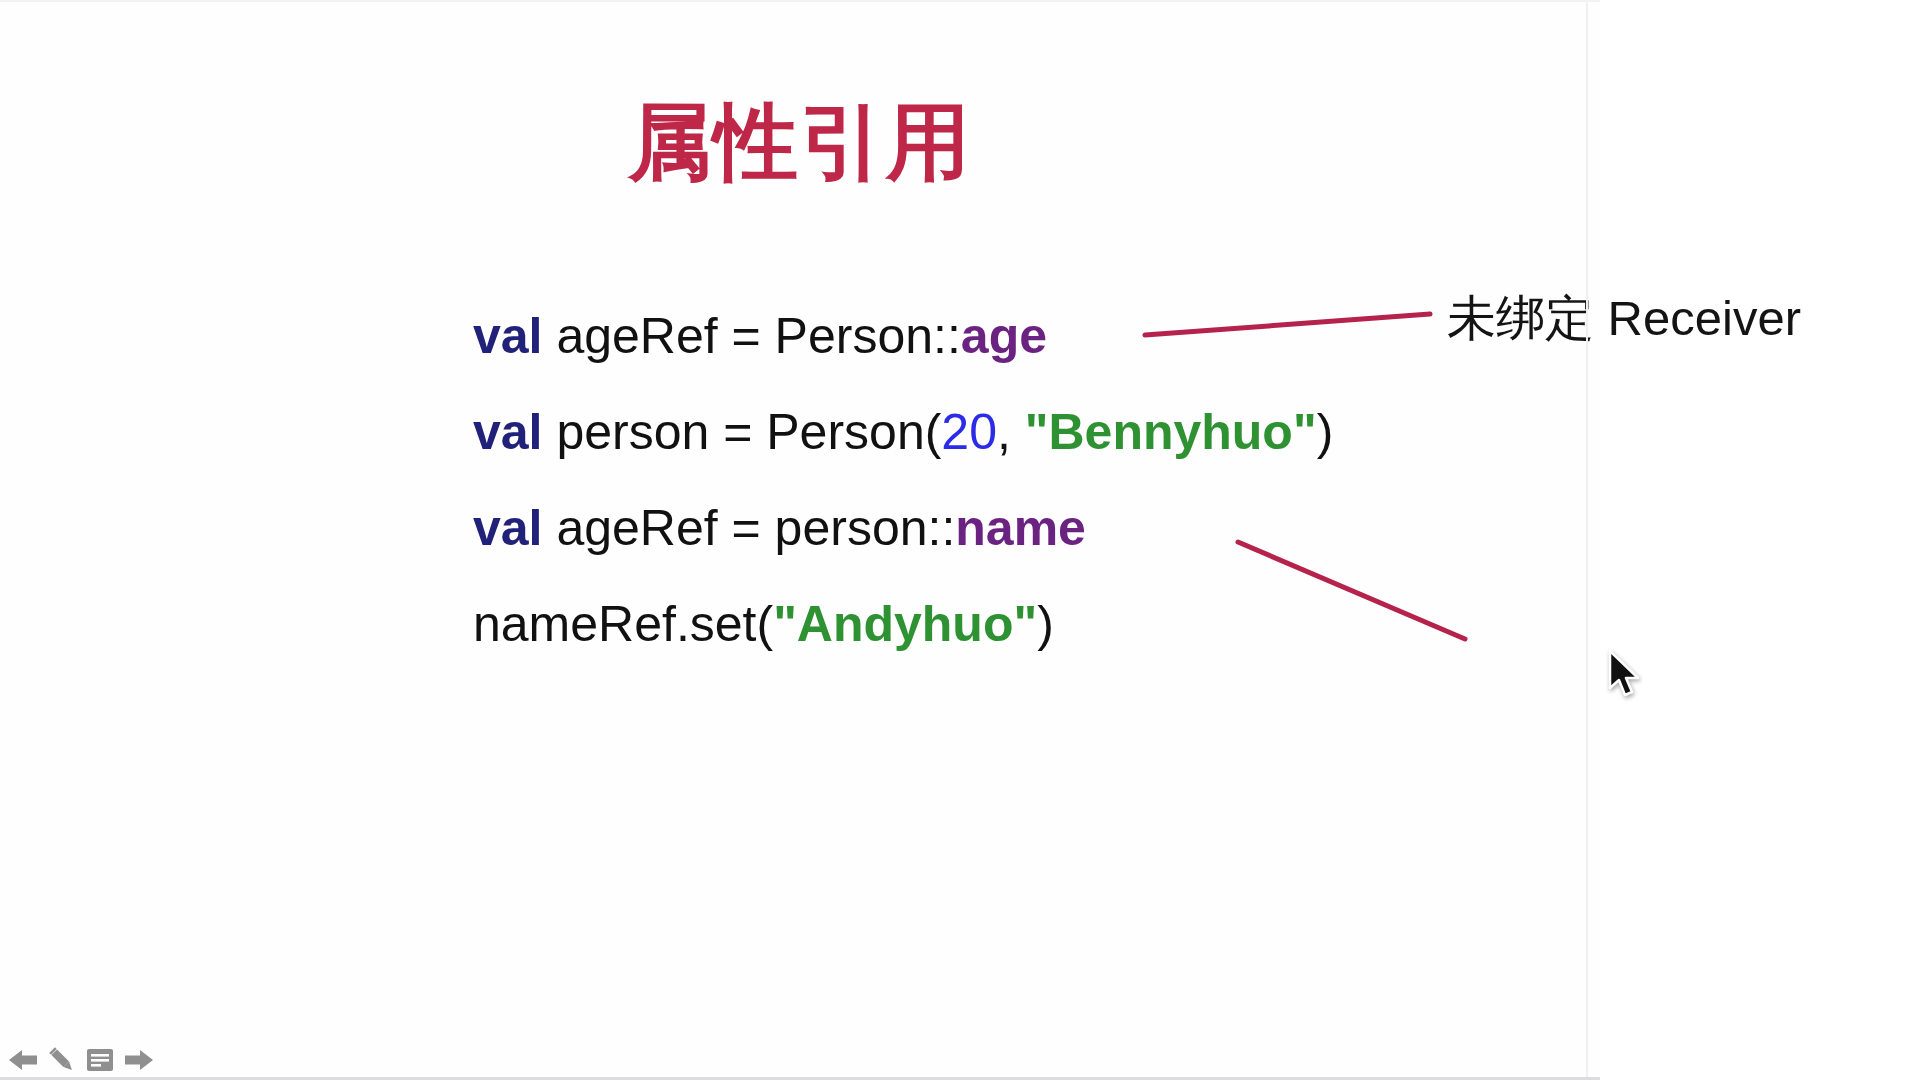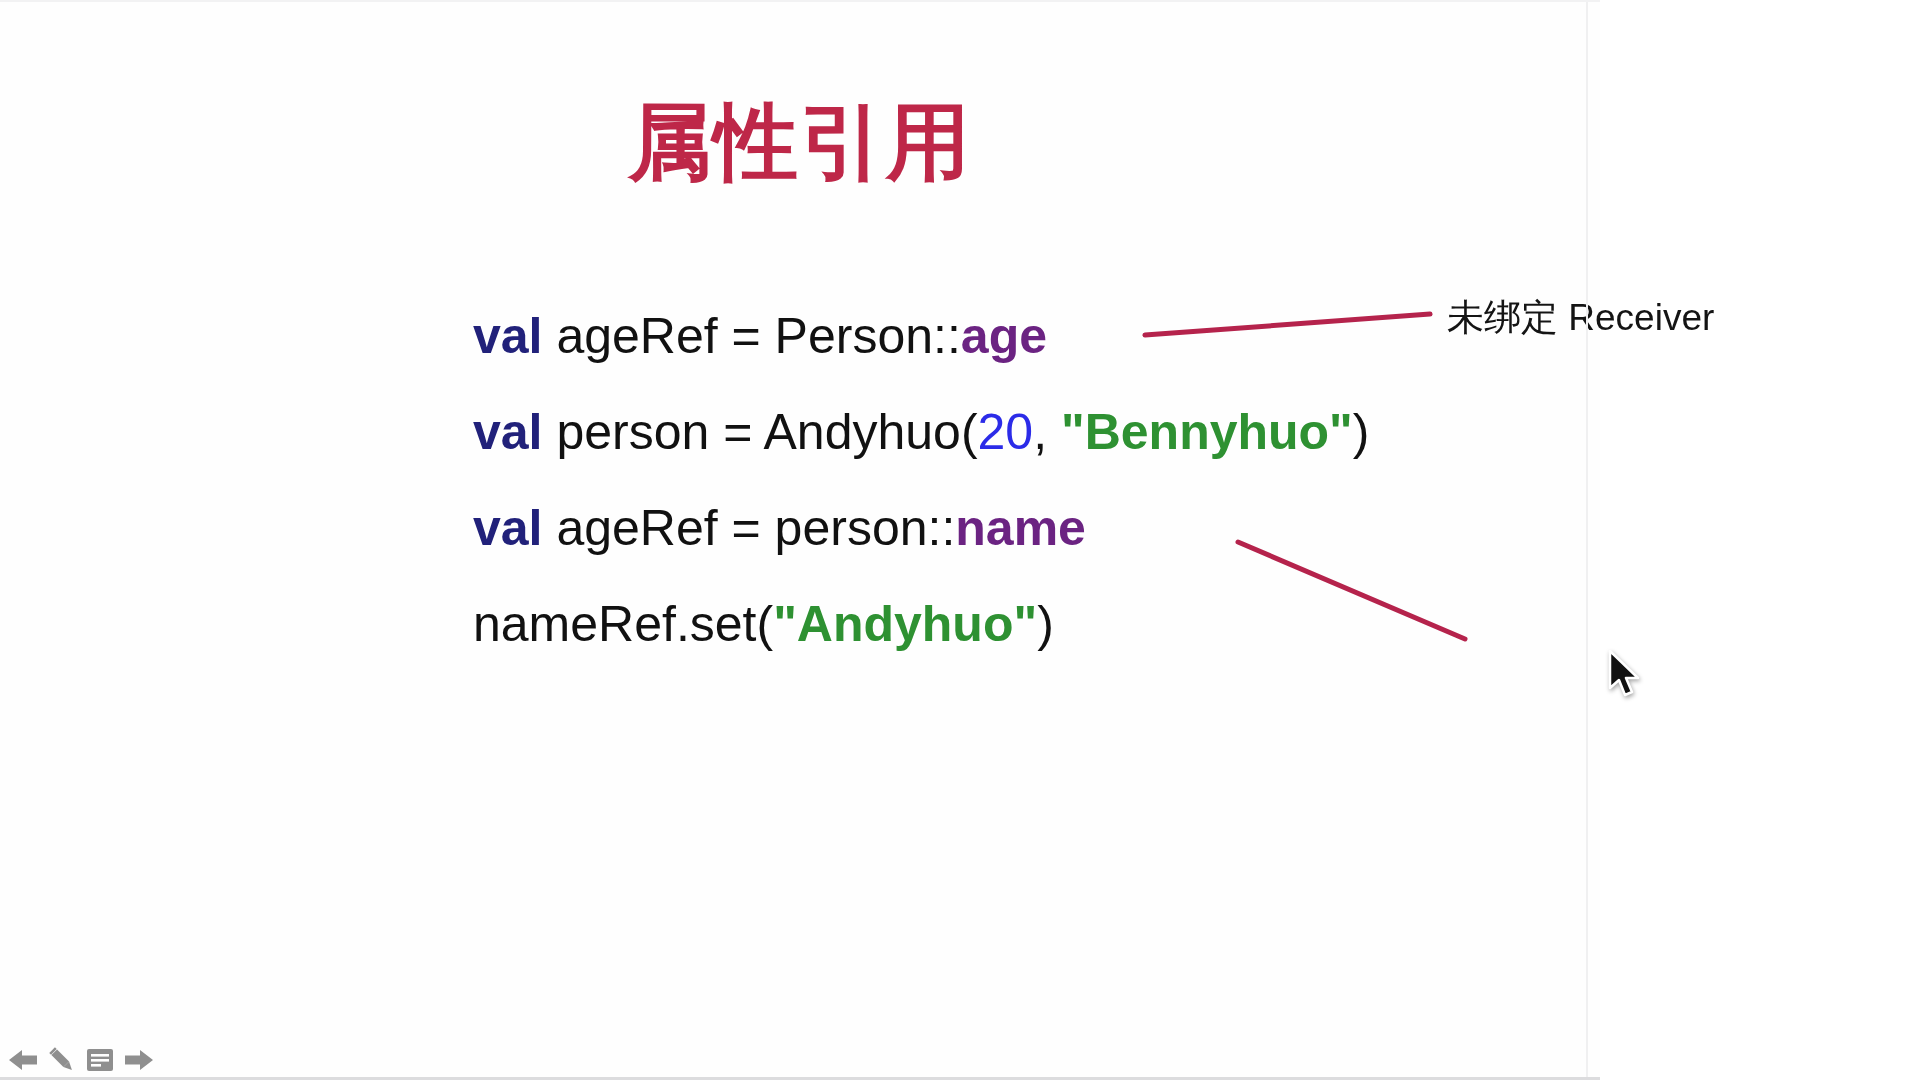--- a/index.html
+++ b/index.html
@@ -35,21 +35,21 @@
     color: var(--plain, #111111);
   }
   .code-line { white-space: pre; }
   .seg { white-space: pre; }
   .seg-kw   { color: var(--keyword, #21217a); font-weight: bold; }
   .seg-prop { color: var(--property, #6b2382); font-weight: bold; }
   .seg-num  { color: var(--number, #2b2be8); }
   .seg-str  { color: var(--string, #2e9132); font-weight: bold; }
   .annotation-label {
     position: absolute;
-    font-size: 37px;
+    font-size: 49px;
     line-height: 56px;
     color: #141414;
     white-space: nowrap;
   }
   .annotation-label.unbound { left: 1447px; top: 288px; }
   .annotation-label.bound   { left: 1483px; top: 612px; }
   .overlay-lines {
     position: absolute;
     inset: 0;
     width: 1920px;
@@ -101,21 +101,21 @@
 </style>
 </head>
 <body>
 
 <div class="slide">
 
   <div class="slide-title">属性引用</div>
 
   <div class="code-block">
     <div class="code-line"><span class="seg seg-kw">val</span><span class="seg"> ageRef = Person::</span><span class="seg seg-prop">age</span></div>
-    <div class="code-line"><span class="seg seg-kw">val</span><span class="seg"> person = Andyhuo(</span><span class="seg seg-num">20</span><span class="seg">, </span><span class="seg seg-str">"Bennyhuo"</span><span class="seg">)</span></div>
+    <div class="code-line"><span class="seg seg-kw">val</span><span class="seg"> person = Person(</span><span class="seg seg-num">20</span><span class="seg">, </span><span class="seg seg-str">"Bennyhuo"</span><span class="seg">)</span></div>
     <div class="code-line"><span class="seg seg-kw">val</span><span class="seg"> ageRef = person::</span><span class="seg seg-prop">name</span></div>
     <div class="code-line"><span class="seg">nameRef.set(</span><span class="seg seg-str">"Andyhuo"</span><span class="seg">)</span></div>
   </div>
 
   <div class="annotation-label unbound">未绑定 Receiver</div>
 
   <svg class="overlay-lines" viewBox="0 0 1920 1080" xmlns="http://www.w3.org/2000/svg">
     <line x1="1145" y1="333" x2="1430" y2="312" stroke="var(--annotation-line, #b5234c)" stroke-width="5" stroke-linecap="round"></line>
     <line x1="1238" y1="540" x2="1465" y2="637" stroke="var(--annotation-line, #b5234c)" stroke-width="5" stroke-linecap="round"></line>
   </svg>

